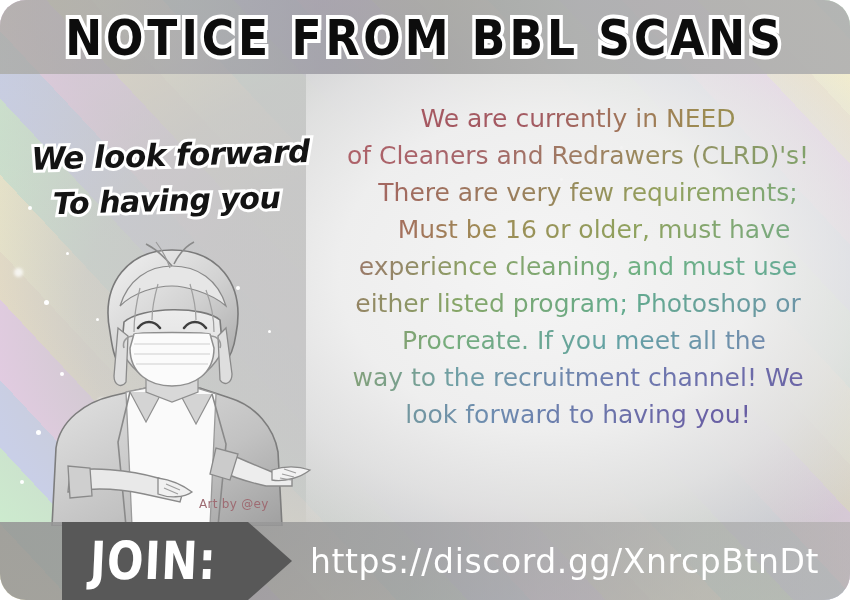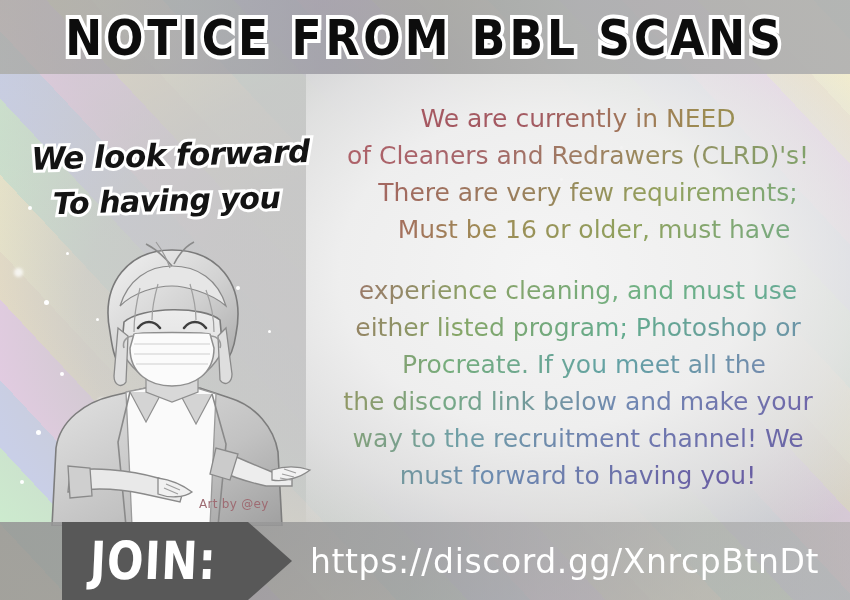--- a/index.html
+++ b/index.html
@@ -10,20 +10,21 @@
   body {
     font-family: "DejaVu Sans", sans-serif;
   }
 
   #poster {
     position: relative;
     width: 850px;
     height: 600px;
     overflow: hidden;
     background: #c9c9c9;
+    border-radius: 26px;
   }
 
   
   .bg-stripes {
     position: absolute;
     inset: 0;
     background: repeating-linear-gradient(
       47deg,
       #fdf6c8 0px,   #fdf6c8 52px,
       #cdf0cf 52px,  #cdf0cf 104px,
@@ -123,21 +124,21 @@
     font-weight: 400;
   }
   .copy .ln { display: block; white-space: nowrap; }
   .copy u { text-underline-offset: 3px; }
 
   
   .g1 { background: linear-gradient(90deg,#a8555f 0%,#a35a62 42%,#9d8a52 72%,#8f9a52 100%); }
   .g2 { background: linear-gradient(90deg,#b06068 0%,#a6656a 30%,#9a8a5d 62%,#7ba86f 100%); }
   .g3 { background: linear-gradient(90deg,#a85b63 0%,#9b7a5c 35%,#93a05c 65%,#74ad84 100%); padding-left: 20px; }
   .g4 { background: linear-gradient(90deg,#a85b63 0%,#9e8a55 28%,#8fa25e 58%,#6fae8e 100%); margin-left: 32px; }
-  .g5 { background: linear-gradient(90deg,#a1676a 0%,#8ba165 30%,#6fb184 62%,#63a89b 100%); margin-top: 24px; }
+  .g5 { background: linear-gradient(90deg,#a1676a 0%,#8ba165 30%,#6fb184 62%,#63a89b 100%); }
   .g6 { background: linear-gradient(90deg,#9b7462 0%,#86a667 28%,#63ab8e 58%,#6f8fae 100%); }
   .g7 { background: linear-gradient(90deg,#9c8a5e 0%,#76ad7c 26%,#63a2a4 56%,#7a7fb2 100%); padding-left: 12px; }
   .g8 { background: linear-gradient(90deg,#a0715f 0%,#84a46c 24%,#6b9aa8 54%,#7b72ad 100%); }
   .g9 { background: linear-gradient(90deg,#9a9159 0%,#76a987 26%,#7189b2 58%,#6f60a8 100%); }
   .g10{ background: linear-gradient(90deg,#8ba165 0%,#6f9fa6 28%,#6f7bb0 58%,#6a5fa4 100%); text-decoration: underline; }
   .g11{ background: linear-gradient(90deg,#79a48b 0%,#6d8cb0 34%,#6a63a6 70%,#65569e 100%); }
   .grad {
     -webkit-background-clip: text;
     background-clip: text;
     -webkit-text-fill-color: transparent;
@@ -354,23 +355,22 @@
   <div class="art-credit">Art by @ey</div>
 
   <div class="copy">
     <span class="ln grad g1">We are currently in <u>NEED</u></span>
     <span class="ln grad g2">of Cleaners and Redrawers (CLRD)'s!</span>
     <span class="ln grad g3">There are very few requirements;</span>
     <span class="ln grad g4"><u>Must be</u> 16 or older, must have</span>
     <span class="ln grad g5">experience cleaning, and must use</span>
     <span class="ln grad g6">either listed program; Photoshop or</span>
     <span class="ln grad g7">Procreate. If you meet all the</span>
-    <span class="ln grad g9">the discord link below and make your</span>
     <span class="ln grad g10">way to the recruitment channel! We</span>
-    <span class="ln grad g11">must forward to having you!</span>
+    <span class="ln grad g11">look forward to having you!</span>
   </div>
 
   <div class="footer-bar"></div>
   <div class="join-pennant">
     <span class="join-label">JOIN:</span>
   </div>
   <a class="discord-url" href="#" style="text-decoration:none;">https://discord.gg/XnrcpBtnDt</a>
 
 </div>
 

